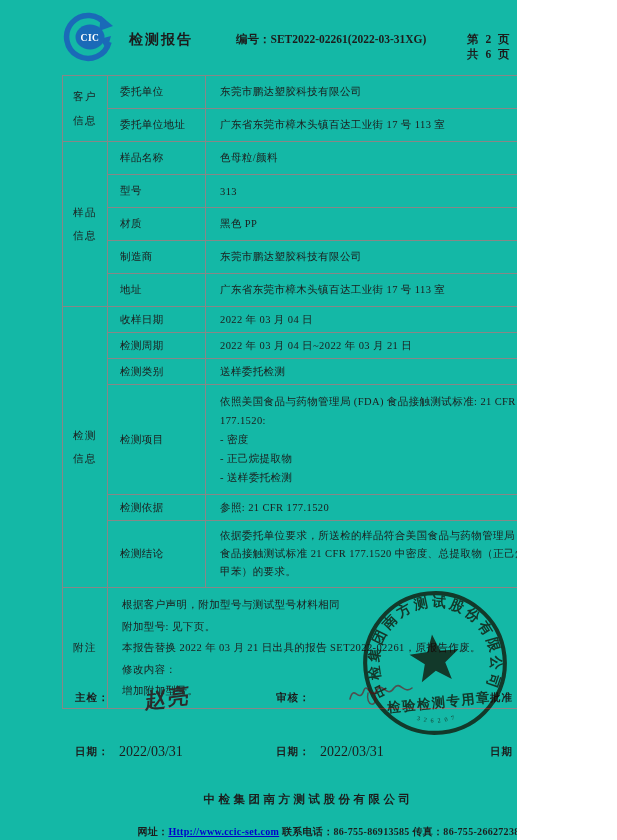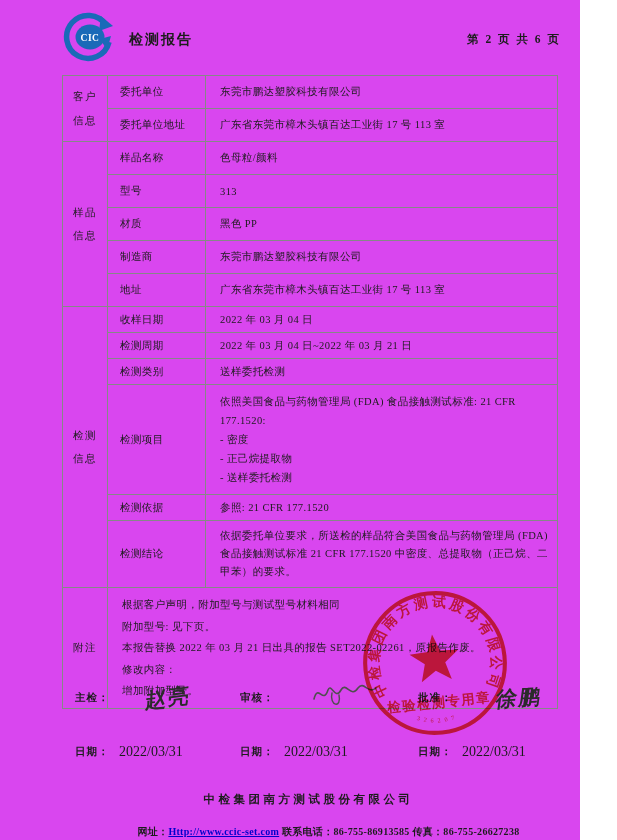--- a/index.html
+++ b/index.html
@@ -1,21 +1,21 @@
 <!DOCTYPE html>
 <html><head>
 <meta charset="utf-8">
 <style>
   * { box-sizing: border-box; margin: 0; padding: 0; }
   html,body { width:617px; height:840px; }
   body {
     font-family: "Liberation Serif", "DejaVu Serif", serif;
     color:#1c1c1c; background:#ffffff;
   }
-  .page { position:relative; width:580px; height:840px; background:#d946ef; overflow:hidden; }
+  .page { position:relative; width:517px; height:840px; background:#14b8a6; overflow:hidden; }
 
   
   .logo { position:absolute; left:62px; top:12px; }
   .hdr-title { position:absolute; left:129px; top:31px; font-size:14px; font-weight:bold; letter-spacing:2px; }
   .hdr-no { position:absolute; left:236px; top:32px; font-size:11.5px; font-weight:bold; }
   .hdr-page { position:absolute; left:467px; top:32px; font-size:11.5px; font-weight:bold; letter-spacing:2px; }
 
   
   .report-table { position:absolute; left:62px; top:75px; width:495px; border-collapse:collapse; table-layout:fixed; }
   .report-table td { border:1px solid #878787; font-size:10.5px; letter-spacing:0.4px; vertical-align:middle; }
@@ -28,21 +28,21 @@
   td.cell-multiline div { line-height:19px; }
   td.cell-conclusion { padding:6px 9px 6px 14px; line-height:18px; text-align:justify; }
   tr.row-conclusion { height:56px; }
   tr.row-basis { height:26px; }
   td.cell-notes { padding:6px 10px 6px 14px; }
   td.cell-notes div { line-height:21.5px; }
   tr.row-notes { height:108px; }
 
   
   .signoff { position:absolute; left:62px; top:668px; width:495px; }
-  .signoff-grid { display:grid; grid-template-columns:165px 165px 165px; }
+  .signoff-grid { display:grid; grid-template-columns:165px 165px 165px;gap:36px; }
   .sig-col { padding-left:13px; padding-right:2px; }
   .sig-col.c3 { padding-left:26px; }
   .sig-top { height:60px; display:flex; align-items:center; }
   .sig-role { font-weight:bold; font-size:10.5px; width:44px; flex:none; letter-spacing:1px; }
   .sig-name {
     display:inline-block; font-size:21px; font-weight:bold; color:#2b2b2b;
     transform:rotate(-7deg) skewX(-9deg); margin-left:26px; letter-spacing:2px;
     position:relative; z-index:6;
   }
   .sig-name.approver { margin-left:34px; transform:rotate(-4deg) skewX(-12deg); }
@@ -72,20 +72,21 @@
   <div class="logo">
     <svg width="54" height="50" viewBox="0 0 54 50">
       <path d="M44 13 A 21.5 21.5 0 1 0 47 30" fill="none" stroke="#1a6ab8" stroke-width="5.5"></path>
       <polygon points="39,4 51,14 37,19" fill="#1a6ab8"></polygon>
       <polygon points="49,24 45,38 38,27" fill="#1a6ab8"></polygon>
       <ellipse cx="28" cy="25" rx="14.5" ry="12.5" fill="#1a6ab8"></ellipse>
       <text x="28" y="29" font-size="9.5" fill="#ffffff" text-anchor="middle" font-weight="bold" letter-spacing="0.5">CIC</text>
     </svg>
   </div>
   <div class="hdr-title">检测报告</div>
+  <div class="hdr-no"><span>编号：</span><span>SET2022-02261(2022-03-31XG)</span></div>
   <div class="hdr-page">第 2 页 共 6 页</div>
 
   <table class="report-table">
     <colgroup>
         <col style="width:45px">
         <col style="width:98px">
         <col style="width:352px">
       </colgroup>
     <tbody>
         <tr class="h33">

